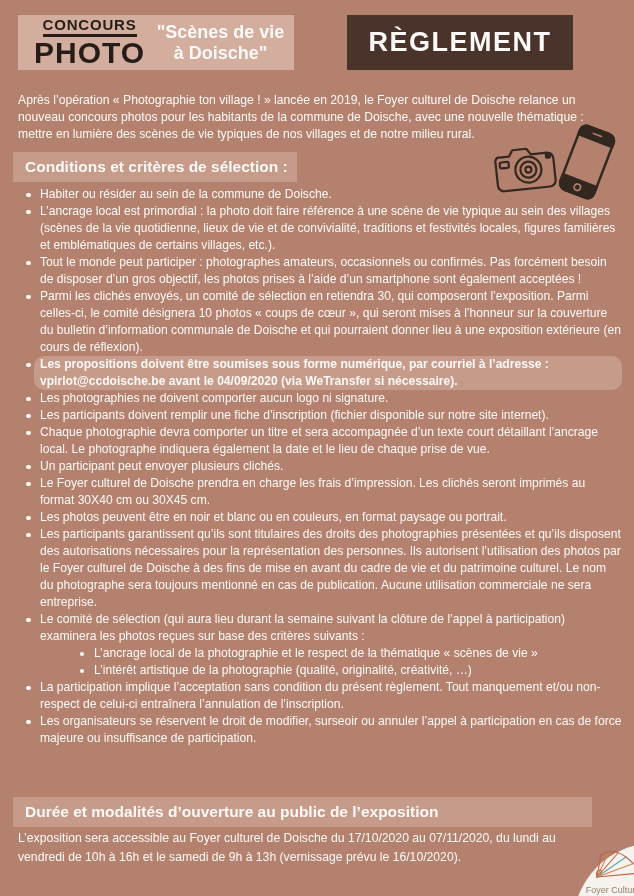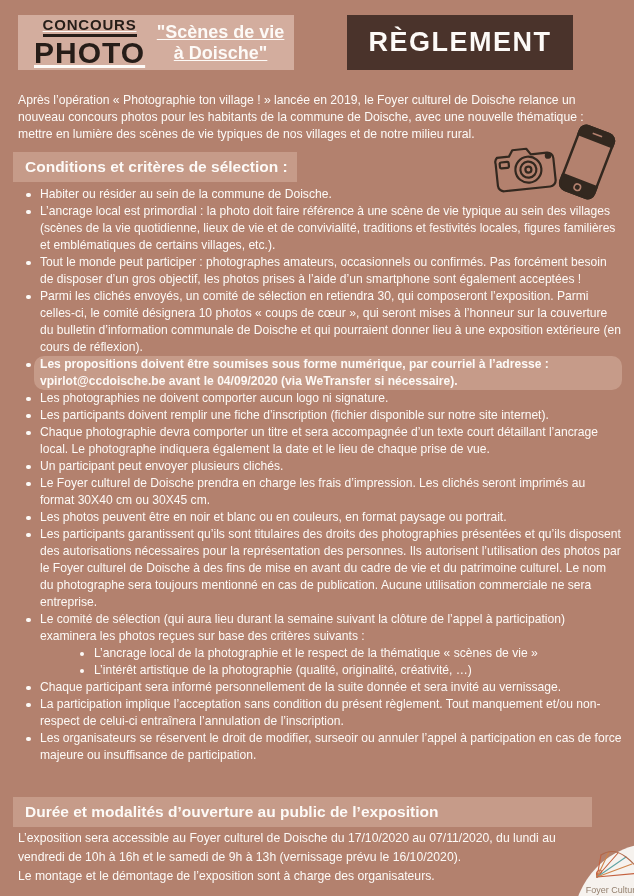--- a/index.html
+++ b/index.html
@@ -15,21 +15,21 @@
     color:var(--ink);
     position:relative;
   }
   .page{position:absolute;inset:0;}
 
   
   .brand-box{
     position:absolute;left:18px;top:15px;width:276px;height:55px;
     background:var(--panel-pink);
     display:flex;align-items:center;justify-content:flex-start;
-    padding:0 8px 0 16px;gap:10px;text-decoration:underline;
+    padding:0 8px 0 16px;gap:10px;
   }
   .brand{display:flex;flex-direction:column;align-items:center;color:var(--brand-ink);line-height:1;}
   .brand-top{font-size:15px;font-weight:700;letter-spacing:.8px;border-bottom:3px solid var(--brand-ink);padding-bottom:2px;}
   .brand-bottom{font-size:30px;font-weight:700;letter-spacing:1px;margin-top:1px;}
   .contest-title{
     flex:1;text-align:center;color:var(--ink);
     font-size:18px;font-weight:700;line-height:21px;
   }
   .badge{
     position:absolute;left:347px;top:15px;width:226px;height:55px;
@@ -139,30 +139,28 @@
       <li><span>Les participants doivent remplir une fiche d’inscription (fichier disponible sur notre site internet).</span></li>
       <li><span>Chaque photographie devra comporter un titre et sera accompagnée d’un texte court détaillant l’ancrage local. Le photographe indiquera également la date et le lieu de chaque prise de vue.</span></li>
       <li><span>Un participant peut envoyer plusieurs clichés.</span></li>
       <li><span>Le Foyer culturel de Doische prendra en charge les frais d’impression. Les clichés seront imprimés au format 30X40 cm ou 30X45 cm.</span></li>
       <li><span>Les photos peuvent être en noir et blanc ou en couleurs, en format paysage ou portrait.</span></li>
       <li><span>Les participants garantissent qu’ils sont titulaires des droits des photographies présentées et qu’ils disposent des autorisations nécessaires pour la représentation des personnes. Ils autorisent l’utilisation des photos par le Foyer culturel de Doische à des fins de mise en avant du cadre de vie et du patrimoine culturel. Le nom du photographe sera toujours mentionné en cas de publication. Aucune utilisation commerciale ne sera entreprise.</span></li>
       <li><span>Le comité de sélection (qui aura lieu durant la semaine suivant la clôture de l’appel à participation) examinera les photos reçues sur base des critères suivants :</span><ul class="sub">
           <li>L’ancrage local de la photographie et le respect de la thématique « scènes de vie »</li>
           <li>L’intérêt artistique de la photographie (qualité, originalité, créativité, …)</li>
         </ul></li>
-      <li><span>Chaque participant sera informé personnellement de la suite donnée et sera invité au vernissage.</span></li>
       <li><span>La participation implique l’acceptation sans condition du présent règlement. Tout manquement et/ou non-respect de celui-ci entraînera l’annulation de l’inscription.</span></li>
       <li><span>Les organisateurs se réservent le droit de modifier, surseoir ou annuler l’appel à participation en cas de force majeure ou insuffisance de participation.</span></li>
     </ul>
 
   <div class="section-head" id="head-duree">Durée et modalités d’ouverture au public de l’exposition</div>
 
   <div class="expo">
     <p>L’exposition sera accessible au Foyer culturel de Doische du 17/10/2020 au 07/11/2020, du lundi au vendredi de 10h à 16h et le samedi de 9h à 13h (vernissage prévu le 16/10/2020).</p>
-    <p>Le montage et le démontage de l’exposition sont à charge des organisateurs.</p>
   </div>
 
   <div class="logo-circle">
     <div class="logo-inner">
       <svg width="62" height="34" viewBox="0 0 62 34">
         <g fill="none" stroke-width="1.1" stroke-linecap="round">
           <path d="M14 30 Q12 24 17 23 Q20 24 17 27" stroke="#c4613f"></path>
           <path d="M14 30 L18 8" stroke="#c4613f"></path>
           <path d="M14 30 L26 5" stroke="#d08449"></path>
           <path d="M14 30 L35 6" stroke="#c4613f"></path>

